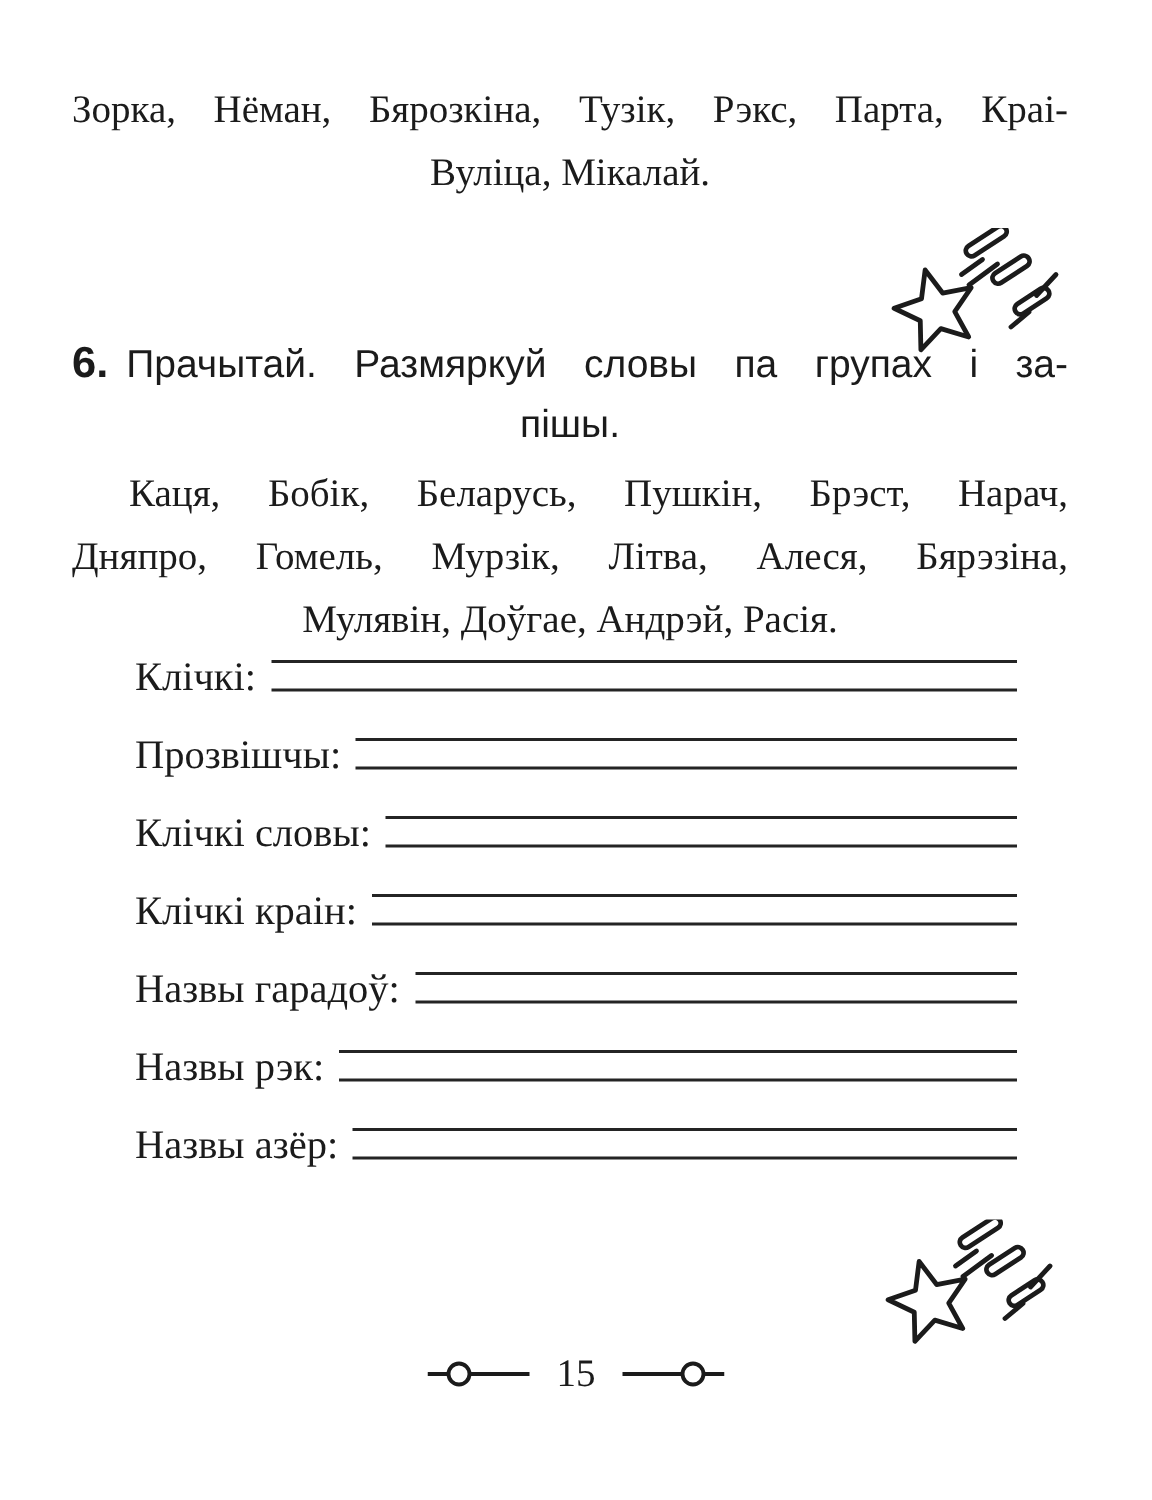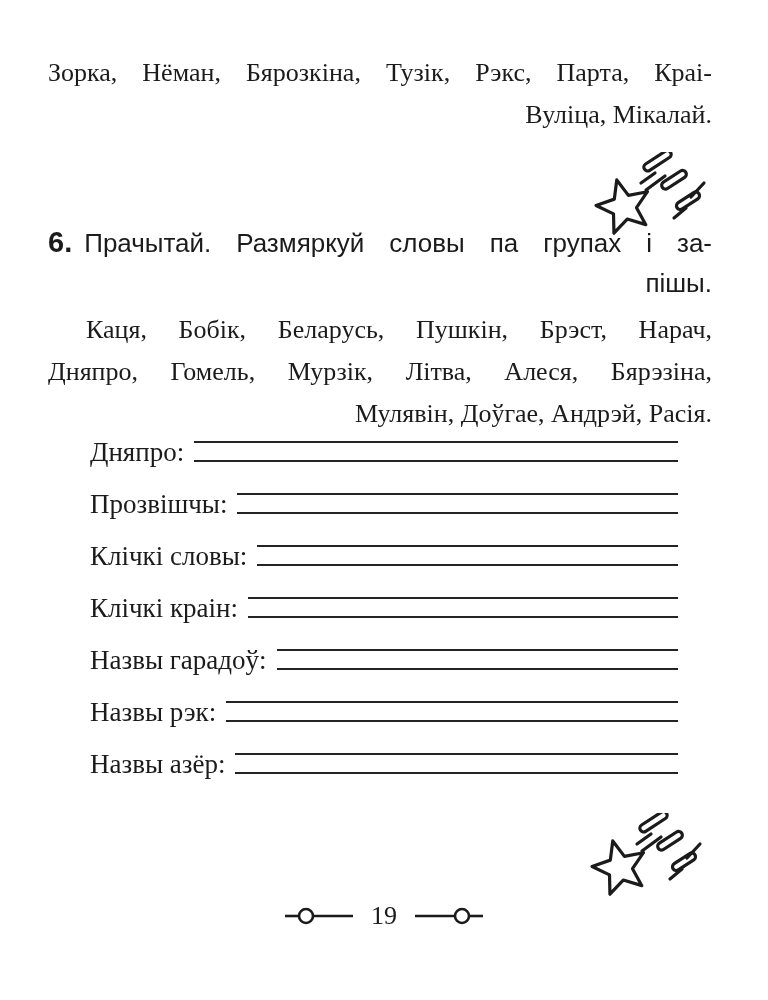--- a/index.html
+++ b/index.html
@@ -9,21 +9,21 @@
     margin:0 auto;
     font-family:"Liberation Serif","DejaVu Serif",serif;
   }
   .content { padding:52px 56px 0 48px; }
 
   .serif { font-family:"Liberation Serif","DejaVu Serif",serif; }
   .sans  { font-family:"Liberation Sans","DejaVu Sans",sans-serif; }
 
   .para { margin:0; font-size:26px; line-height:42px; }
   .jl { display:block; text-align:justify; text-align-last:justify; }
-  .ll { display:block; text-align:right; }
+  .ll { display:block; text-align:center; }
   .indent { text-indent:38px; }
 
   .exhead { margin-top:86px; font-size:26px; line-height:40px; }
   .exnum { font-weight:bold; font-size:29px; margin-right:12px; }
 
   .wordlist { margin-top:6px; }
 
   .fields { margin-top:2px; margin-left:42px; margin-right:34px; }
   .frow { display:flex; align-items:flex-start; height:52px; }
   .flabel { font-size:27px; line-height:30px; white-space:nowrap; padding-right:10px; }
@@ -61,21 +61,21 @@
     </div>
 
     <p class="para serif wordlist">
       <span class="jl indent">Каця, Бобік, Беларусь, Пушкін, Брэст, Нарач,</span>
       <span class="jl">Дняпро, Гомель, Мурзік, Літва, Алеся, Бярэзіна,</span>
       <span class="ll">Мулявін, Доўгае, Андрэй, Расія.</span>
     </p>
 
     <div class="fields">
       <div class="frow">
-        <span class="flabel serif">Дняпро:</span>
+        <span class="flabel serif">Клічкі:</span>
         <span class="flines"></span>
       </div>
       <div class="frow">
         <span class="flabel serif">Прозвішчы:</span>
         <span class="flines"></span>
       </div>
       <div class="frow">
         <span class="flabel serif">Клічкі словы:</span>
         <span class="flines"></span>
       </div>
@@ -129,21 +129,21 @@
   </div>
 
   <div class="footer">
     <svg class="orn" width="72" height="20" viewBox="0 0 72 20">
       <g stroke="#1b1b1b" stroke-width="2.6" fill="none">
         <line x1="0" y1="10" x2="13" y2="10"></line>
         <circle cx="21" cy="10" r="7"></circle>
         <line x1="28" y1="10" x2="68" y2="10"></line>
       </g>
     </svg>
-    <span class="pagenum serif">19</span>
+    <span class="pagenum serif">15</span>
     <svg class="orn" width="72" height="20" viewBox="0 0 72 20">
       <g stroke="#1b1b1b" stroke-width="2.6" fill="none">
         <line x1="4" y1="10" x2="44" y2="10"></line>
         <circle cx="51" cy="10" r="7"></circle>
         <line x1="58" y1="10" x2="72" y2="10"></line>
       </g>
     </svg>
   </div>
 </div>
 

